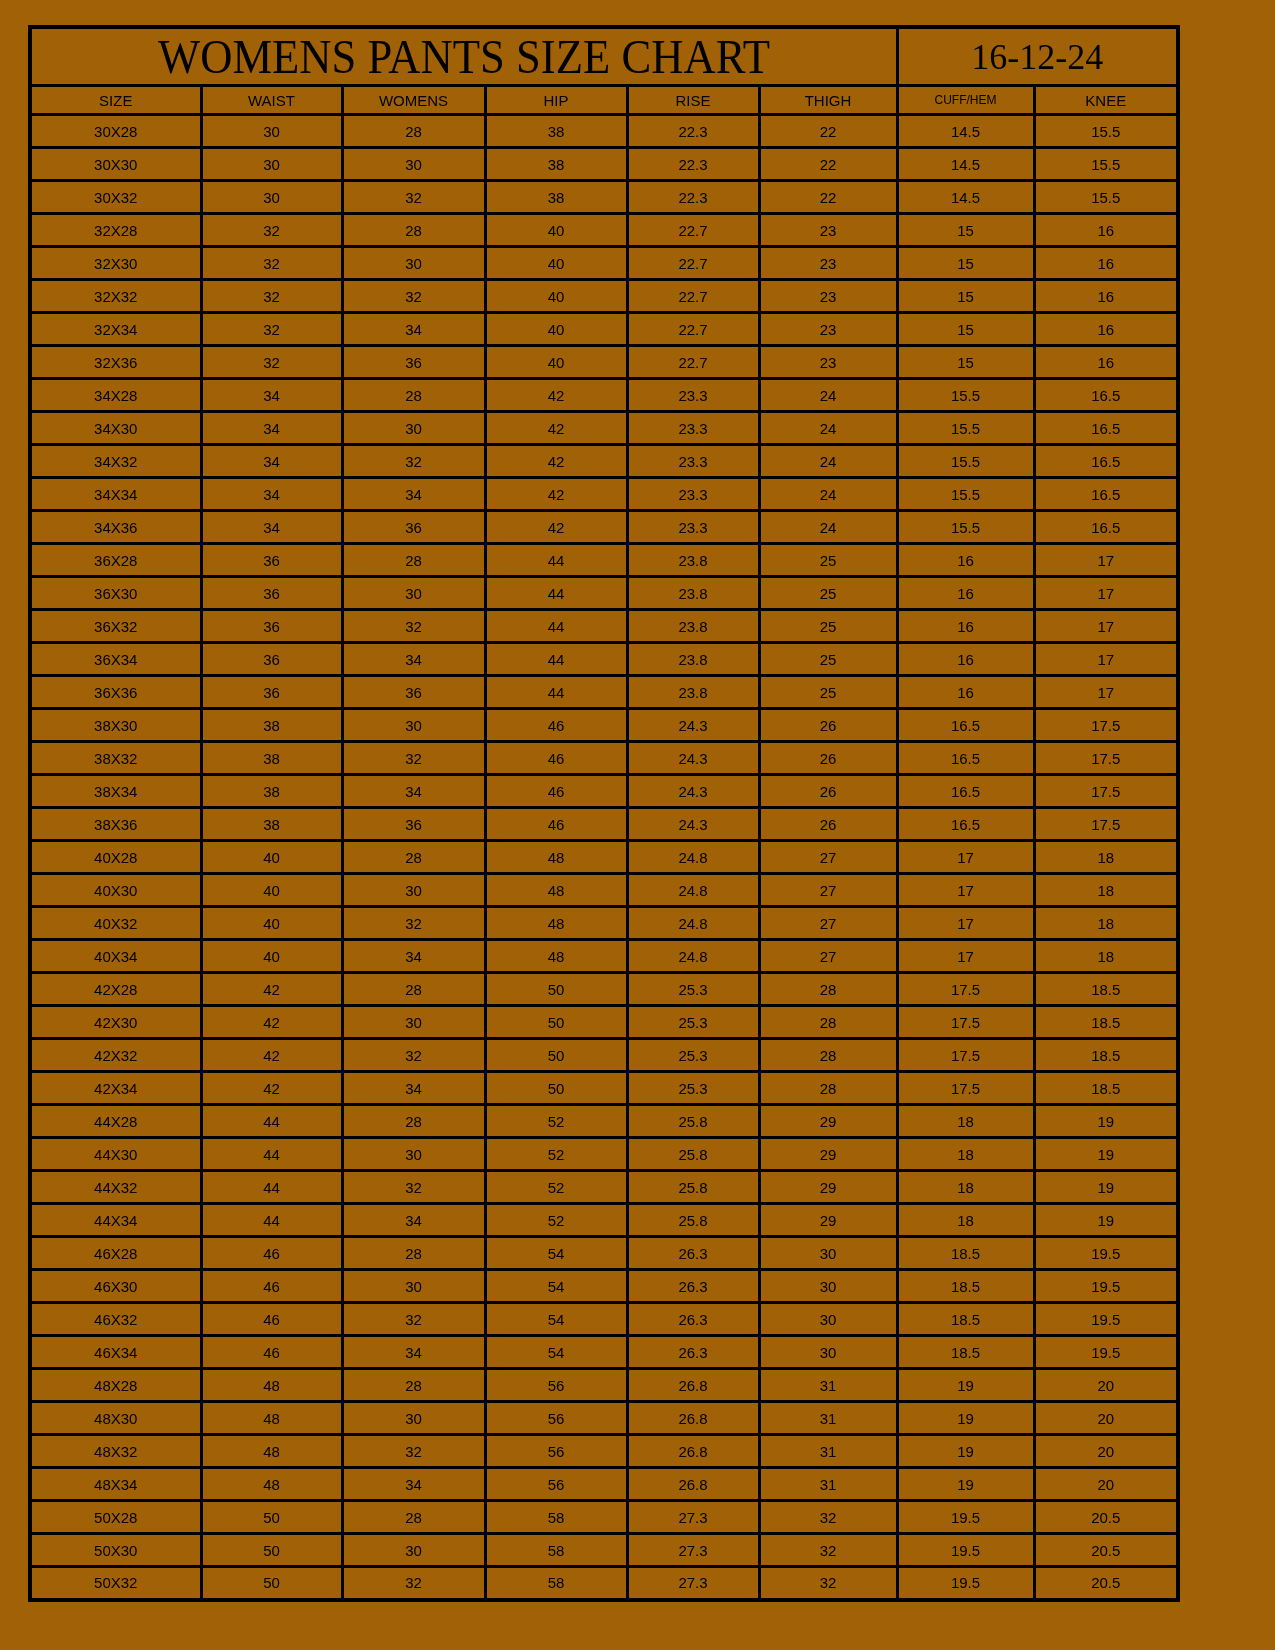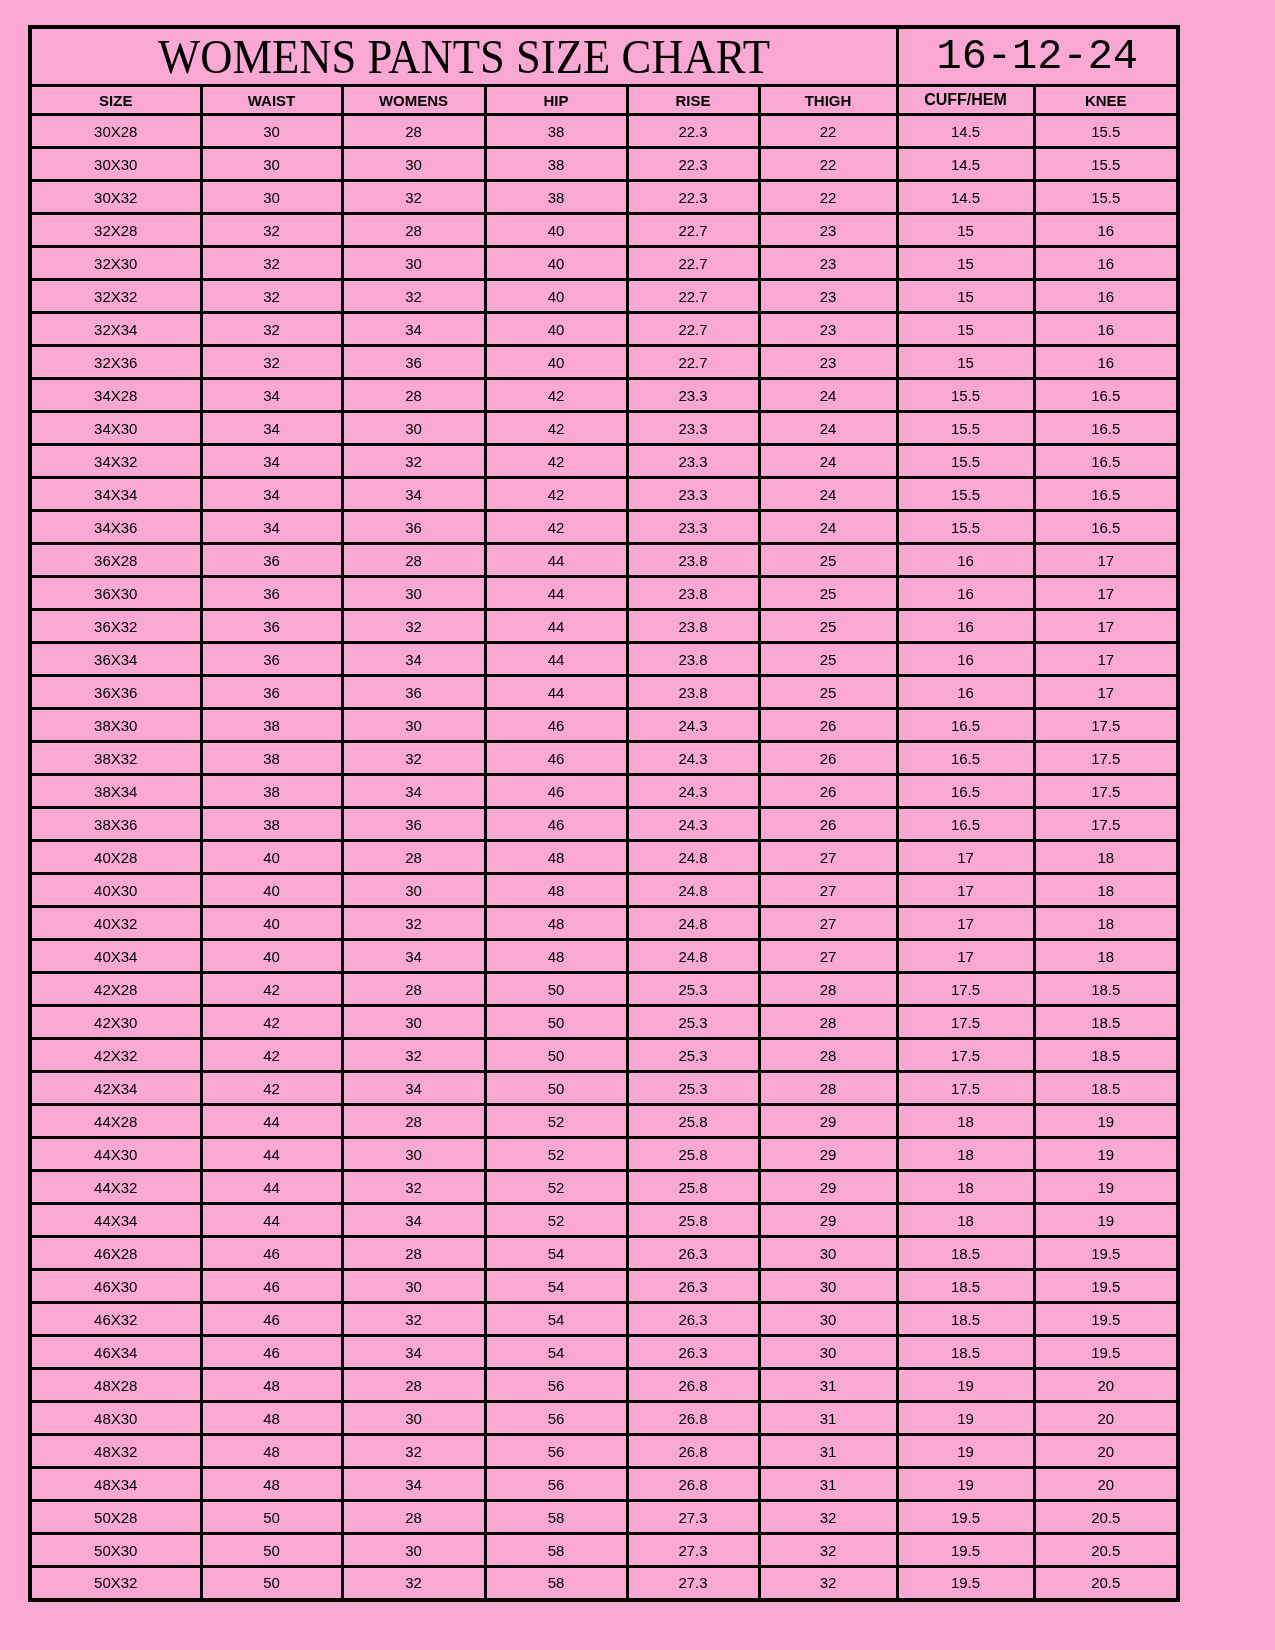--- a/index.html
+++ b/index.html
@@ -8,21 +8,21 @@
     background: #ffffff;
     width: 1275px;
     height: 1650px;
     font-family: "Liberation Sans", sans-serif;
     color: #000000;
   }
   .page {
     position: relative;
     width: 1275px;
     height: 1650px;
-    background: #f9a8d4;
+    background: #a16207;
     overflow: hidden;
   }
   table.size-chart {
     position: absolute;
     left: 28px;
     top: 25px;
     border-collapse: collapse;
     table-layout: fixed;
     border: 4px solid #000000;
   }
@@ -42,32 +42,32 @@
     font-size: 48px;
     font-weight: normal;
     letter-spacing: 0px;
   }
   td.title-cell .squeeze {
     display: inline-block;
     transform: scaleX(0.93);
     transform-origin: center;
   }
   td.date-cell {
-    font-family: Liberation Mono, monospace;
-    font-size: 42px;
+    font-family: Liberation Serif, serif;
+    font-size: 36px;
   }
   tr.header-row {
     height: 29px;
   }
   tr.header-row th {
     font-size: 15px;
-    font-weight: bold;
+    font-weight: normal;
   }
   tr.header-row th.small-header {
-    font-size: 16px;
+    font-size: 12px;
   }
   tbody tr {
     height: 33px;
   }
   tbody td {
     font-size: 15px;
     font-weight: normal;
   }
 </style>
 </head>

